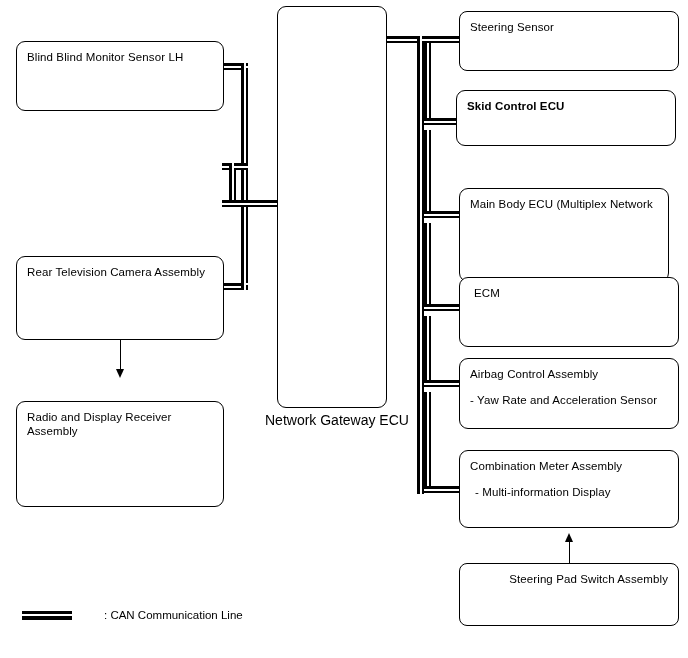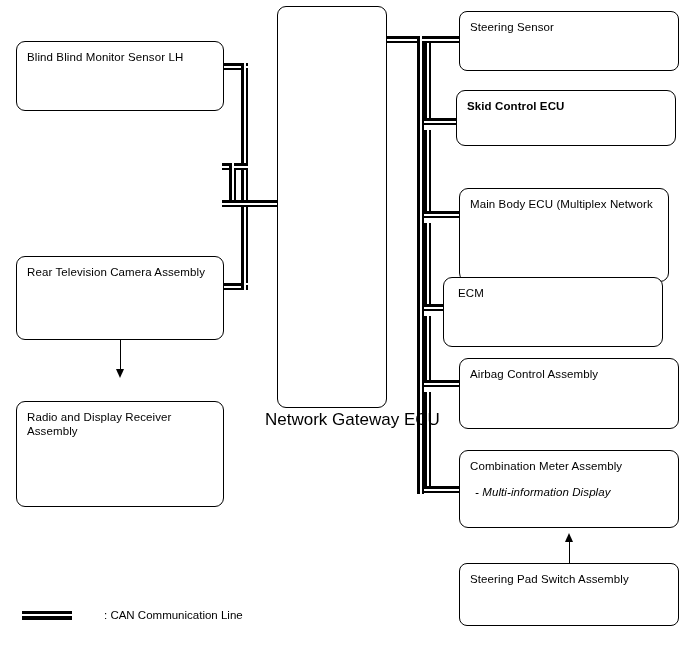--- a/index.html
+++ b/index.html
@@ -36,29 +36,28 @@
     font-size: 11.5px;
     line-height: 14px;
     white-space: pre-wrap;
     letter-spacing: 0.1px;
   }
   .node .line.gap {
     margin-top: 12px;
   }
   .node .line.indent {
     padding-left: 5px;
-    font-style: italic;
   }
   .node .line.pad {
     padding-left: 4px;
   }
   
   .caption {
     position: absolute;
-    font-size: 17px;
+    font-size: 14px;
     line-height: 14px;
     white-space: nowrap;
     z-index: 6;
   }
   
   .bus-h {
     position: absolute;
     height: 7px;
     background: #000000;
     z-index: 2;
@@ -214,37 +213,38 @@
   </div>
 
   <div class="node" style="left:456px; top:90px; width:220px; height:56px;font-weight:bold;">
     <div class="line">Skid Control ECU</div>
   </div>
 
   <div class="node" style="left:459px; top:168px; width:210px; height:94px;margin-top:20px;">
     <div class="line">Main Body ECU (Multiplex Network</div>
   </div>
 
-  <div class="node" style="left:443px; top:277px; width:220px; height:70px;">
+  <div class="node" style="left:459px; top:277px; width:220px; height:70px;">
     <div class="line pad">ECM</div>
   </div>
 
   <div class="node" style="left:459px; top:358px; width:220px; height:71px;">
     <div class="line">Airbag Control Assembly</div>
+    <div class="line gap">- Yaw Rate and Acceleration Sensor</div>
   </div>
 
   <div class="node" style="left:459px; top:450px; width:220px; height:78px;">
     <div class="line">Combination Meter Assembly</div>
     <div class="line gap indent">- Multi-information Display</div>
   </div>
 
   <div class="arrow-v" style="left:568.5px; top:541px; height:22px;"></div>
   <div class="arrow-head up" style="left:564.5px; top:533px;"></div>
 
-  <div class="node square" style="left:459px; top:563px; width:220px; height:63px;">
+  <div class="node square" style="left:459px; top:563px; width:220px; height:63px;text-align:right;">
     <div class="line">Steering Pad Switch Assembly</div>
   </div>
 
   <div class="legend" style="left:22px; top:609px;">
     <div class="legend-swatch"></div>
     <div class="legend-label">: CAN Communication Line</div>
   </div>
 
 </div>
 

